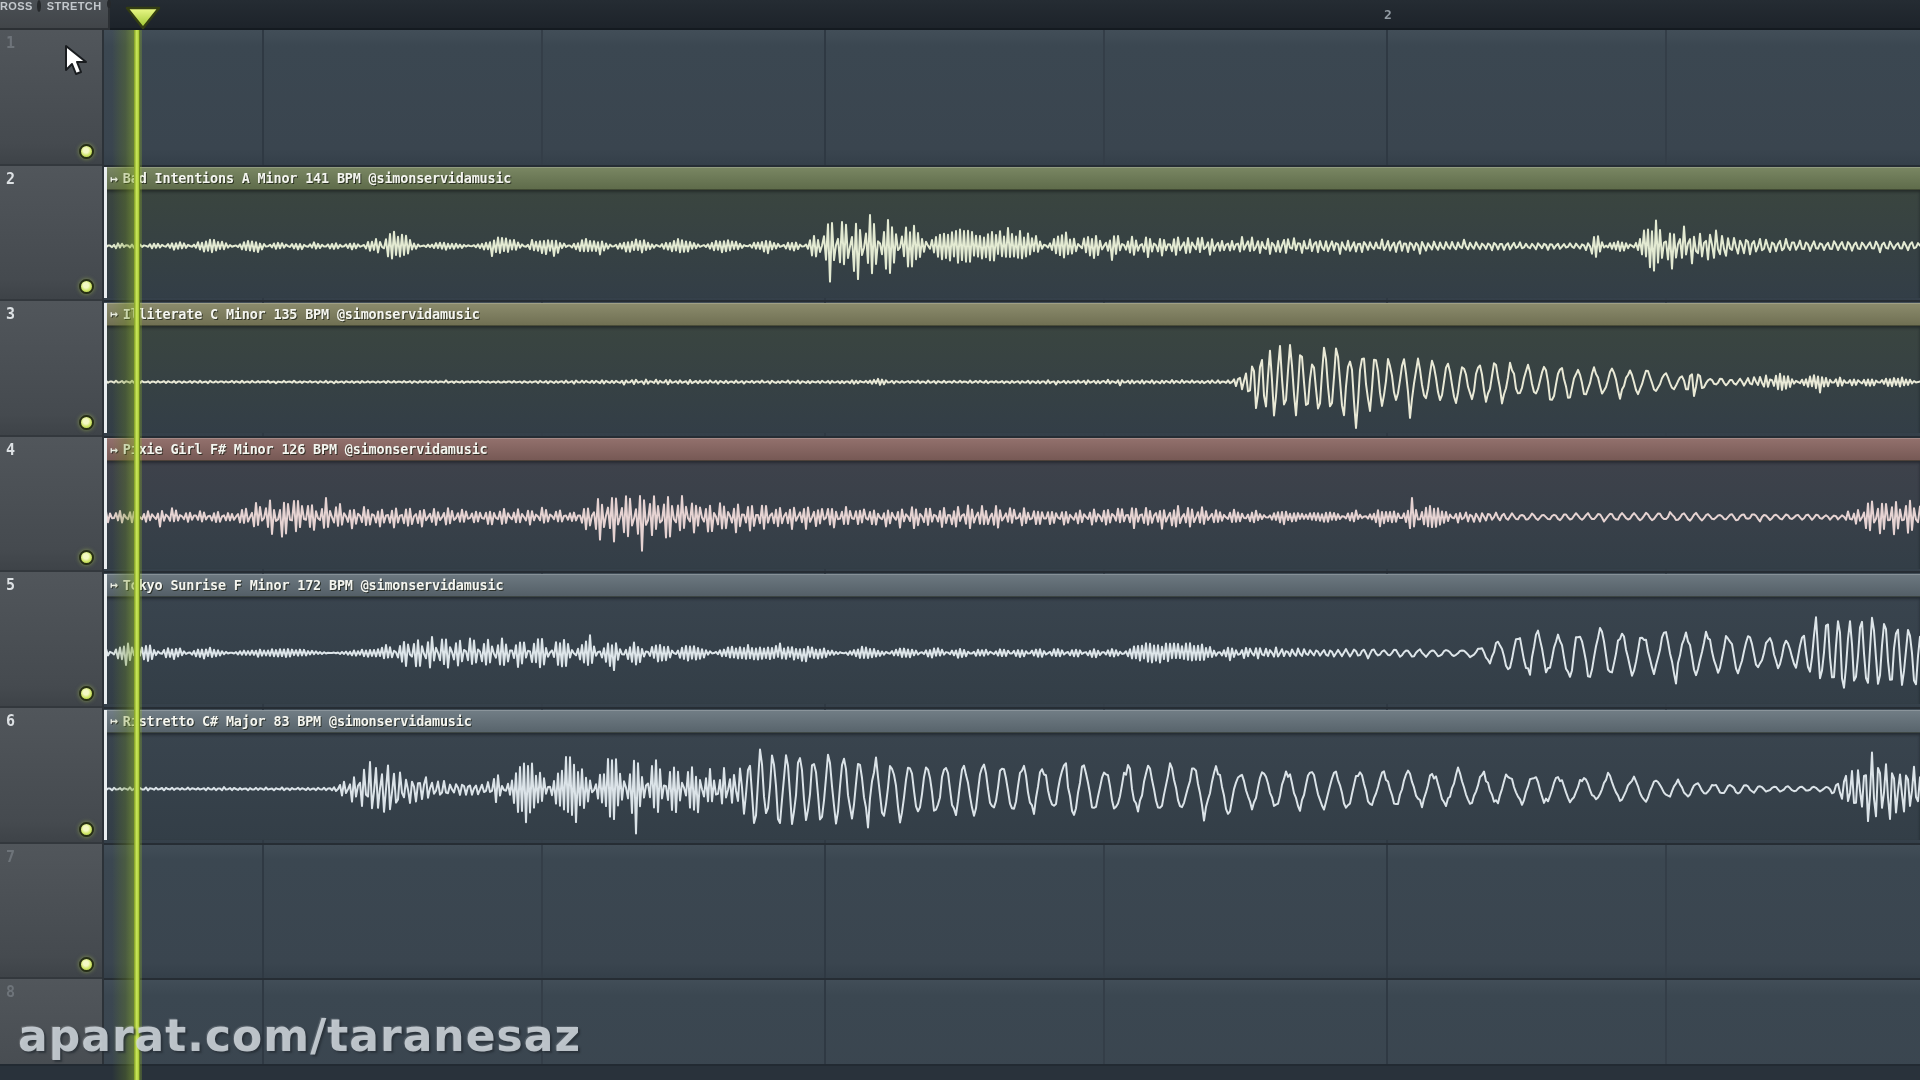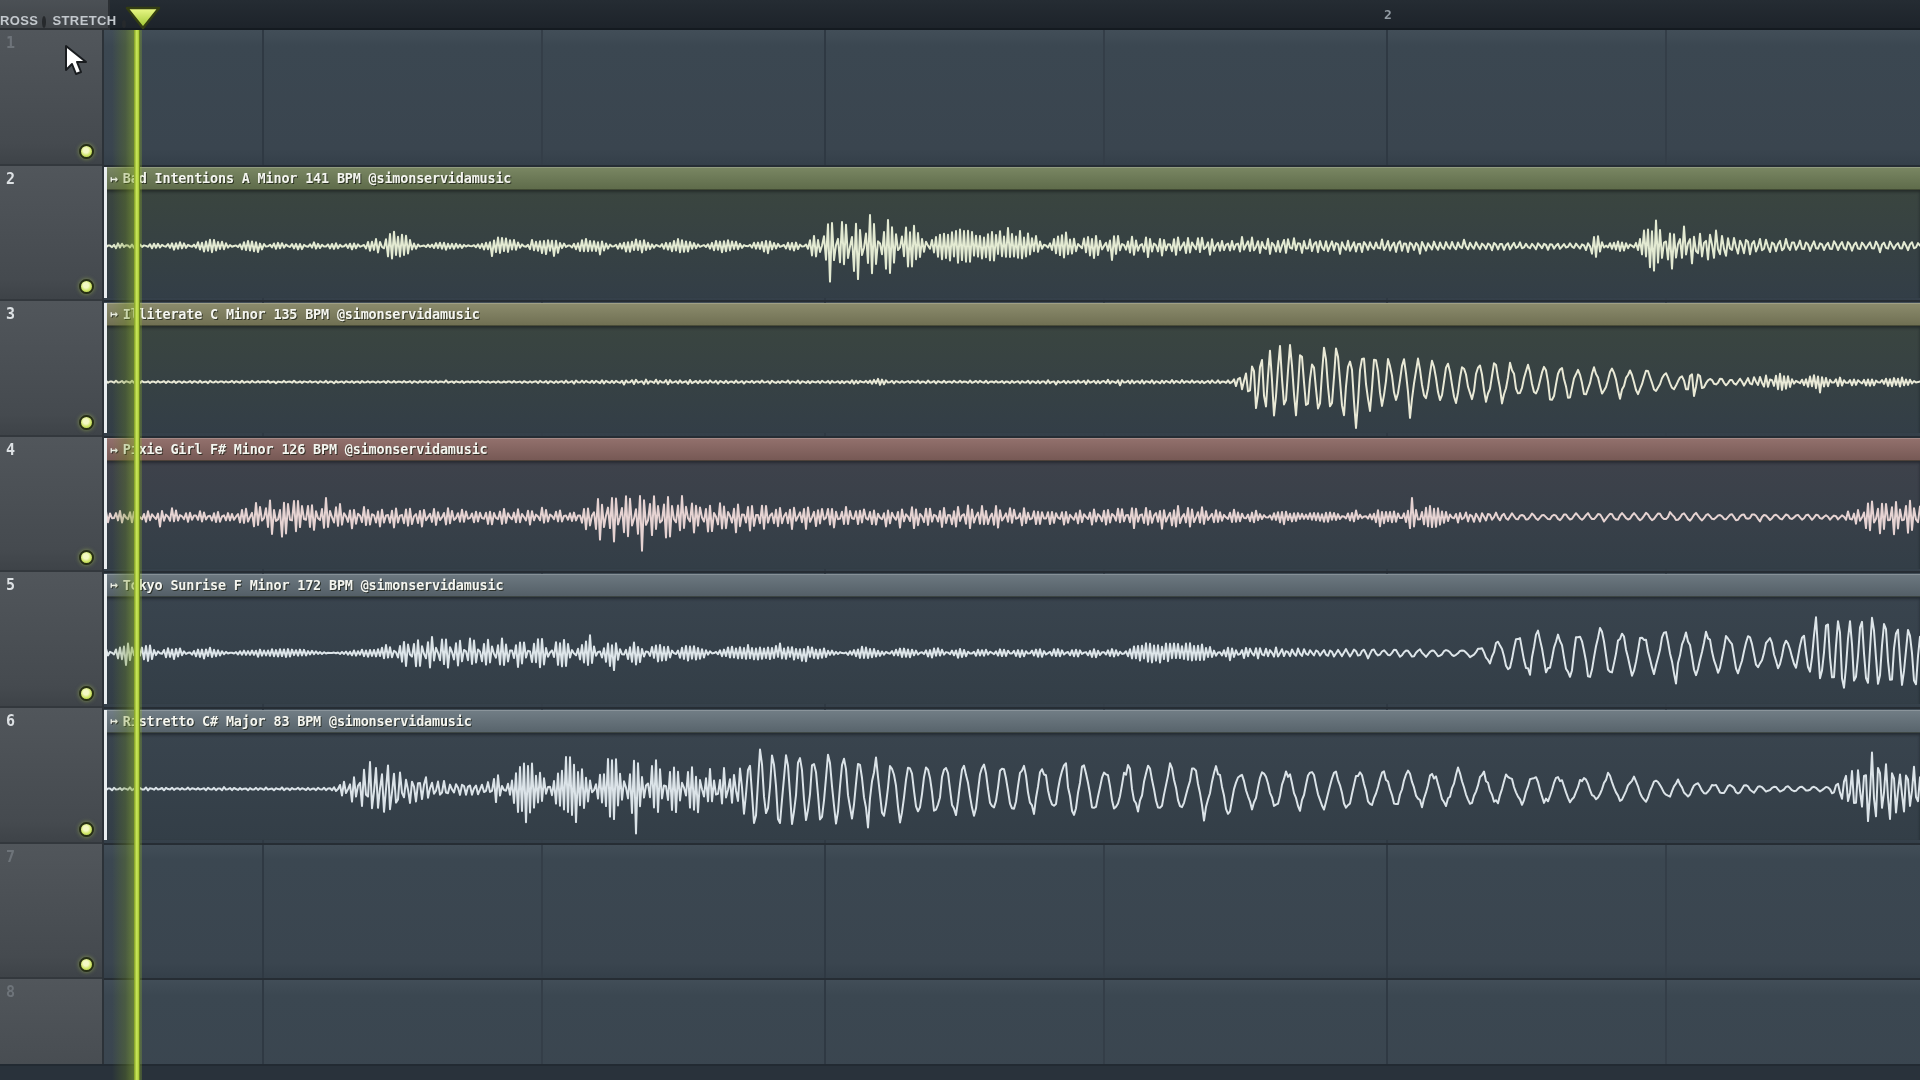--- a/index.html
+++ b/index.html
@@ -5,21 +5,21 @@
   html,body{margin:0;padding:0;background:#222;}
   #stage{position:relative;width:1920px;height:1080px;overflow:hidden;
          background:#3c4852;font-family:"DejaVu Sans Mono","Liberation Mono",monospace;}
 
   
   .ruler{position:absolute;left:0;top:0;width:1920px;height:30px;
          background:linear-gradient(#252c33,#1d232a);border-bottom:2px solid #141a20;box-sizing:border-box;}
   .corner{position:absolute;left:0;top:0;width:110px;height:30px;
           background:linear-gradient(#4b5055,#414549);
           border-right:2px solid #2c3034;border-bottom:2px solid #2c3034;box-sizing:border-box;
-          display:flex;align-items:flex-end;color:#c3c8cd;font-size:13px;font-weight:bold;
+          display:flex;align-items:flex-start;color:#c3c8cd;font-size:11px;font-weight:bold;
           font-family:"Liberation Sans",sans-serif;letter-spacing:.4px;}
   .corner .lbl{white-space:nowrap;}
   .ring{width:12px;height:12px;border-radius:50%;border:2px solid #26292c;margin:0 6px 0 4px;
         background:radial-gradient(circle at 35% 30%,#55595e,#3b3f43);box-sizing:border-box;}
   .dot{width:8px;height:8px;border-radius:50%;border:2px solid #26292c;margin-left:5px;
        background:#74797e;box-sizing:border-box;}
   .bar-num{position:absolute;top:7px;width:20px;text-align:center;color:#939ca4;
            font-size:13px;font-weight:bold;}
 
   
@@ -214,17 +214,18 @@
       <linearGradient id="tg" x1="0" y1="0" x2="0" y2="1">
         <stop offset="0" stop-color="#ecf98a"></stop>
           <stop offset="1" stop-color="#9cc42f"></stop>
       </linearGradient>
     </defs>
     <polygon points="3,3 35,3 19,23" fill="url(#tg)" stroke="#333d12" stroke-width="2.5" stroke-linejoin="round"></polygon>
   </svg>
 
   <div class="bottom-strip"></div>
 
+  <div class="watermark">aparat.com/taranesaz</div>
 
   <svg class="cursor" width="26" height="34">
     <polygon points="2,2 2,26 8,20 12,30 17,28 13,18 22,18" fill="#ffffff" stroke="#1a1d20" stroke-width="2" stroke-linejoin="round"></polygon>
   </svg>
 </div>
 
 </body></html>

